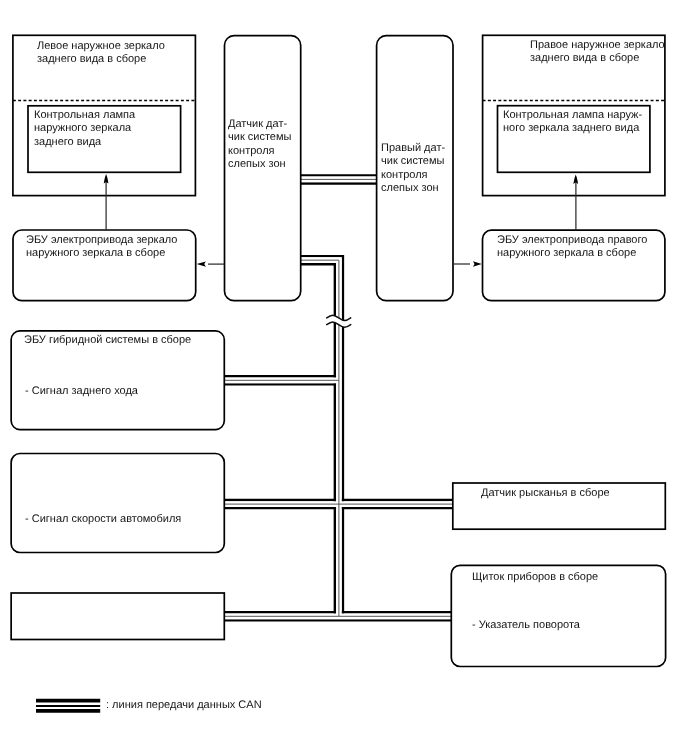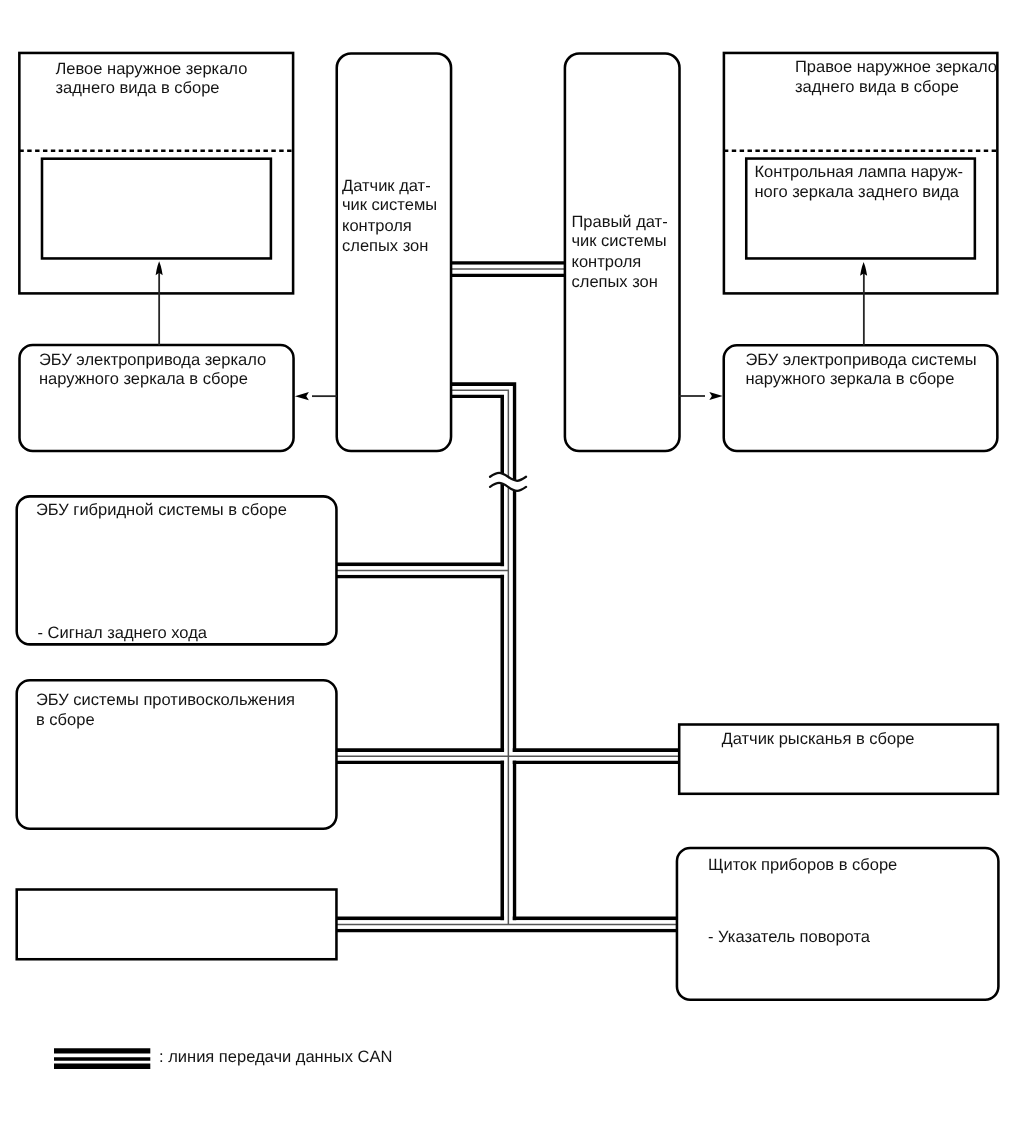--- a/index.html
+++ b/index.html
@@ -79,37 +79,38 @@
 
   <g stroke="#000" fill="none">
     <line x1="36.0" y1="700.6" x2="100.2" y2="700.6" stroke-width="3.6"></line>
     <line x1="36.0" y1="706.0" x2="100.2" y2="706.0" stroke-width="2.2"></line>
     <line x1="36.0" y1="710.8" x2="100.2" y2="710.8" stroke-width="3.7"></line>
   </g>
 </svg>
 
 <div class="txt" style="left:36.9px;top:39.5px;"><span>Левое наружное зеркало</span><br><span>заднего вида в сборе</span></div>
 
+<div class="txt" style="left:33.7px;top:108.7px;"><span>Контрольная лампа</span><br><span>наружного зеркала</span><br><span>заднего вида</span></div>
 
 <div class="txt" style="left:227.9px;top:117.9px;"><span>Датчик дат-</span><br><span>чик системы</span><br><span>контроля</span><br><span>слепых зон</span></div>
 
 <div class="txt" style="left:381.0px;top:118.1px;margin-top:24px;"><span>Правый дат-</span><br><span>чик системы</span><br><span>контроля</span><br><span>слепых зон</span></div>
 
 <div class="txt" style="left:507.9px;top:38.5px;margin-left:22px;"><span>Правое наружное зеркало</span><br><span>заднего вида в сборе</span></div>
 
 <div class="txt" style="left:502.7px;top:109.0px;"><span>Контрольная лампа наруж-</span><br><span>ного зеркала заднего вида</span></div>
 
 <div class="txt" style="left:26.1px;top:233.7px;"><span>ЭБУ электропривода зеркало</span><br><span>наружного зеркала в сборе</span></div>
 
-<div class="txt" style="left:497.4px;top:233.9px;"><span>ЭБУ электропривода системы</span><br><span>наружного зеркала в сборе</span></div>
+<div class="txt" style="left:497.4px;top:233.9px;"><span>ЭБУ электропривода правого</span><br><span>наружного зеркала в сборе</span></div>
 
 <div class="txt" style="left:24.1px;top:334.0px;">ЭБУ гибридной системы в сборе</div>
-<div class="txt" style="left:24.9px;top:416px;">- Сигнал заднего хода</div>
+<div class="txt" style="left:24.9px;top:385px;">- Сигнал заднего хода</div>
 
-<div class="txt" style="left:24.1px;top:461.3px;"><span>ЭБУ системы противоскольжения</span><br><span>в сборе</span></div>
+<div class="txt" style="left:24.9px;top:513.4px;">- Сигнал скорости автомобиля</div>
 
 
 <div class="txt" style="left:481.2px;top:486.7px;">Датчик рысканья в сборе</div>
 
 <div class="txt" style="left:471.8px;top:571.3px;">Щиток приборов в сборе</div>
 <div class="txt" style="left:472.0px;top:619.1px;text-align:center;">- Указатель поворота</div>
 
 <div class="txt" style="left:106.1px;top:698.9px;">: линия передачи данных CAN</div>
 </div>
 

